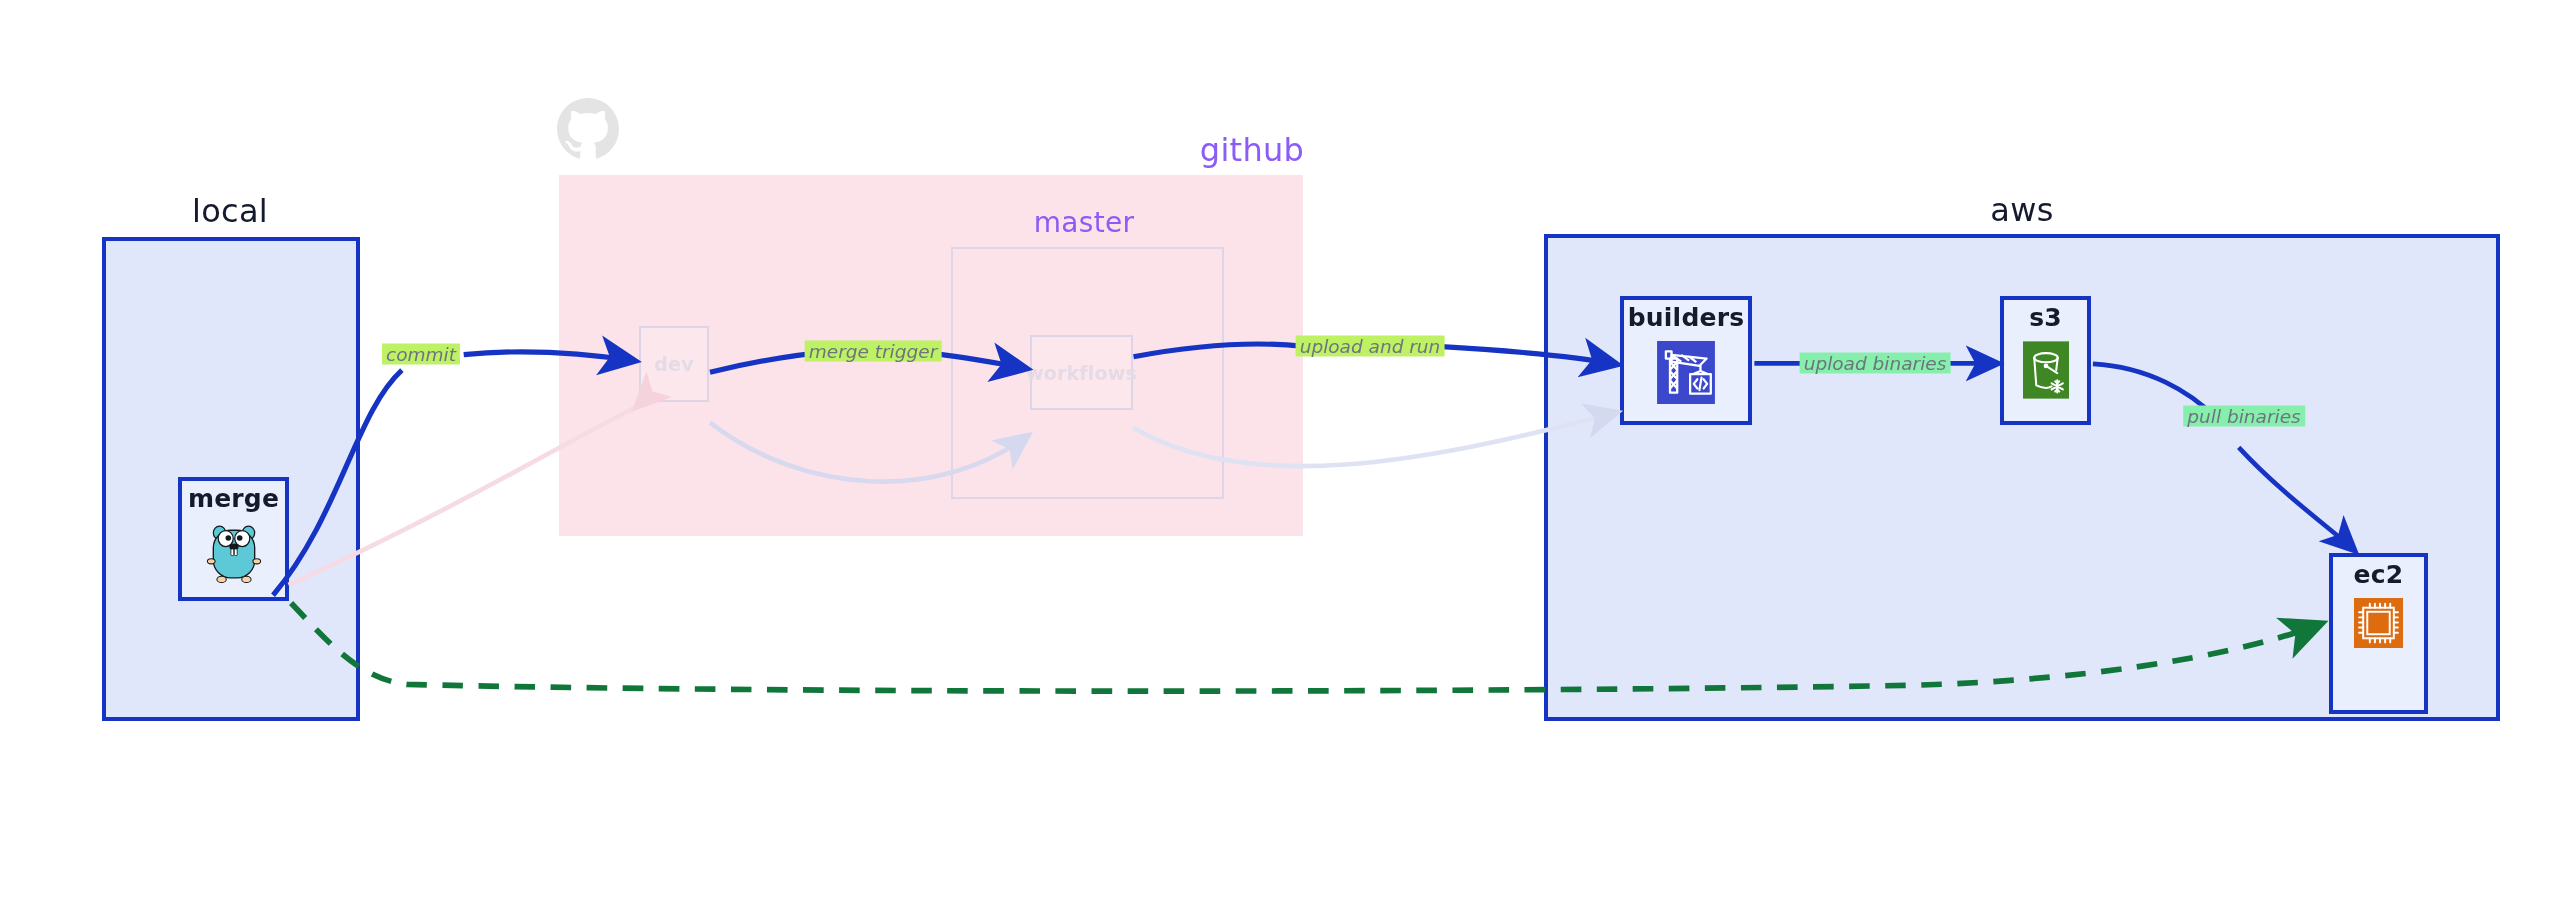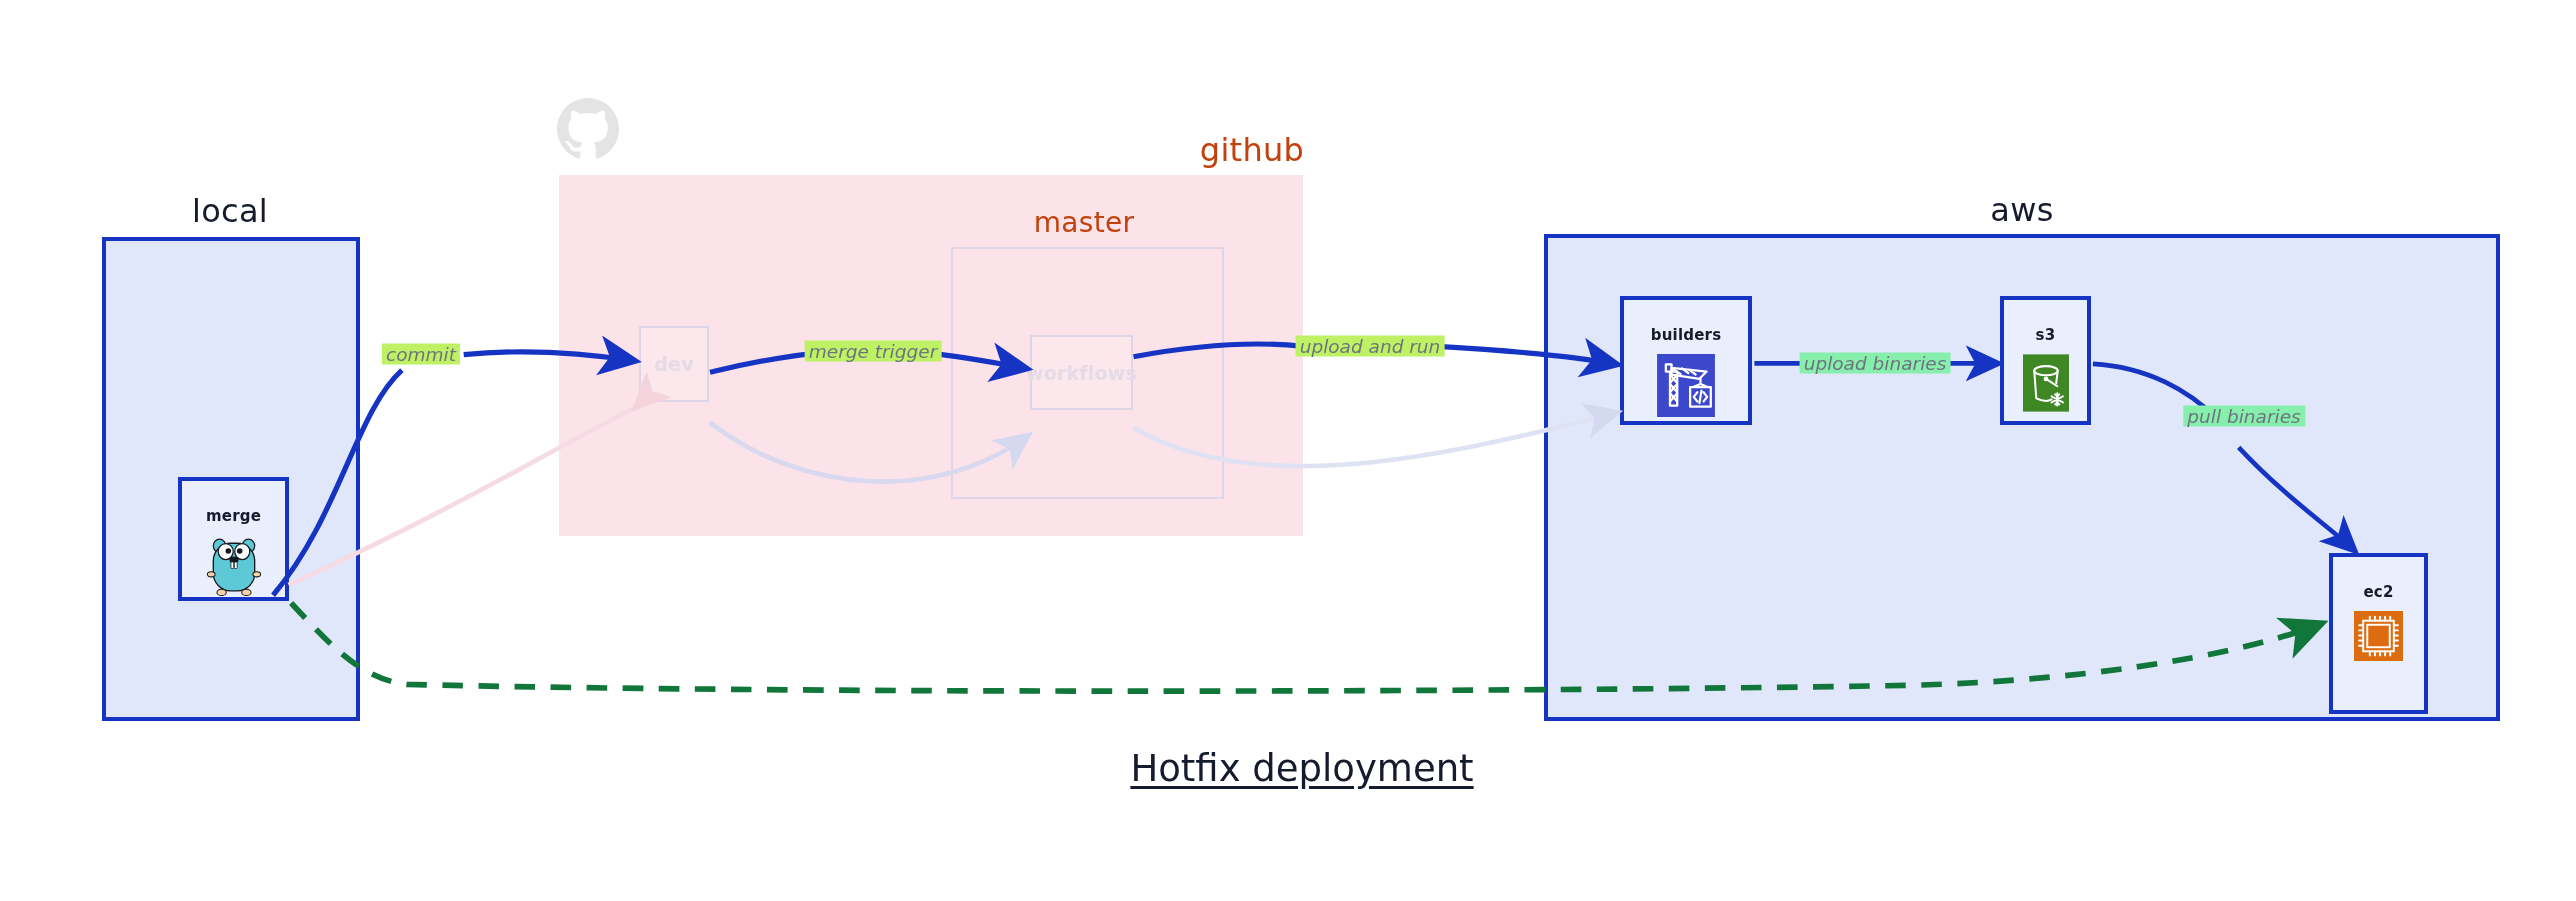--- a/index.html
+++ b/index.html
@@ -7,30 +7,30 @@
     font-family:"DejaVu Sans","Liberation Sans",sans-serif;
     width:2604px;height:902px;position:relative;overflow:hidden;
   }
   #stage{position:absolute;left:0;top:0;width:2604px;height:902px;}
   svg.layer{position:absolute;left:0;top:0;width:2604px;height:902px;pointer-events:none;}
 
   .grp-label{
     position:absolute;font-size:32px;color:#151a2d;white-space:nowrap;
     transform:translateX(-50%);letter-spacing:0.3px;
   }
-  .grp-label.faded{color:#c2410c;}
+  .grp-label.faded{color:#8b5cf6;}
 
   .zone{position:absolute;box-sizing:border-box;}
   .zone.blue{background:#e1e7fb;border:4.1px solid #1634c4;}
   .zone.pink{background:#fbe3e9;border:0;}
 
   .node{position:absolute;box-sizing:border-box;background:#e9effc;
         border:4.1px solid #1634c4;display:flex;flex-direction:column;
         align-items:center;}
-  .node .ttl{font-size:15px;font-weight:bold;color:#151a2d;margin-top:28px;
+  .node .ttl{font-size:25px;font-weight:bold;color:#151a2d;margin-top:5px;
              letter-spacing:0.2px;line-height:1;}
   .node .gfx{margin-top:11.3px;}
 
   .ghost-node{position:absolute;box-sizing:border-box;
     background:rgba(255,255,255,.16);border:2.1px solid #ddd5e6;
     display:flex;align-items:center;justify-content:center;}
   .ghost-node .ttl{font-size:19px;font-weight:bold;color:#e4dbe6;
     letter-spacing:0.2px;}
   .ghost-frame{position:absolute;box-sizing:border-box;background:transparent;
     border:2.1px solid #ded6e8;}
@@ -199,16 +199,15 @@
 
     <path d="M565,1170 C640,1250 700,1318 790,1328 C1500,1345 2800,1345 3700,1330 C4100,1320 4380,1260 4505,1210" fill="none" stroke="#10763a" stroke-width="11" stroke-dasharray="40 30" stroke-linecap="butt" marker-end="url(#ah-green)"></path>
   </svg>
 
   <div class="edge-label" style="left:421px;top:354px;">commit</div>
   <div class="edge-label on-pink" style="left:873px;top:351px;">merge trigger</div>
   <div class="edge-label" style="left:1370px;top:346px;">upload and run</div>
   <div class="edge-label on-blue" style="left:1875px;top:363px;">upload binaries</div>
   <div class="edge-label on-blue" style="left:2244px;top:416px;">pull binaries</div>
 
-  <div id="caption">Hotfix deployment</div>
 
 </div>
 
 
 </body></html>

